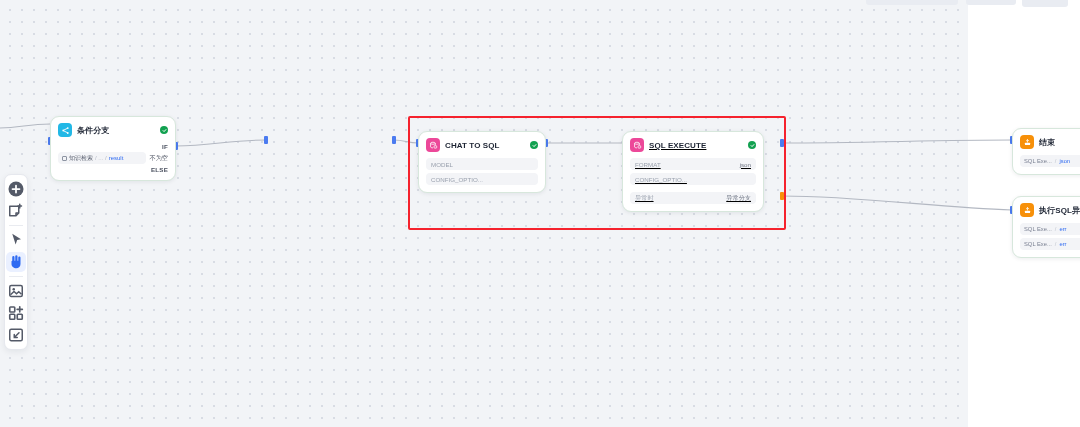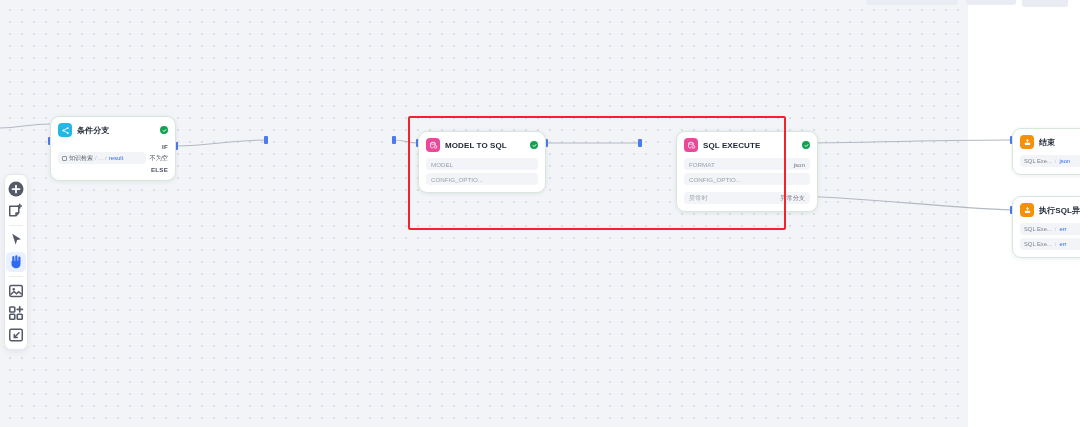--- a/index.html
+++ b/index.html
@@ -274,38 +274,38 @@
   <div class="node" style="left:418px; top:131px; width:128px;">
     <div class="node-head">
       <span class="node-icon ic-pink">
         <svg viewBox="0 0 16 16" fill="none" stroke="#fff" stroke-width="1.4">
           <ellipse cx="7" cy="4" rx="4.2" ry="1.8"></ellipse>
           <path d="M2.8 4v6.4c0 1 1.9 1.8 4.2 1.8"></path>
           <path d="M11.2 4v3.2"></path>
           <rect x="9" y="8.4" width="4.6" height="4.2" rx="1"></rect>
         </svg>
       </span>
-      <span class="node-title">MODEL TO SQL</span>
+      <span class="node-title">CHAT TO SQL</span>
       <span class="node-check">
         <svg viewBox="0 0 10 10" fill="none" stroke="#fff" stroke-width="2" stroke-linecap="round" stroke-linejoin="round">
           <path d="M2.2 5.2l1.9 1.9 3.7-3.9"></path>
         </svg>
       </span>
     </div>
     <div class="row">
       <span>MODEL</span>
       <span class="rv"></span>
     </div>
     <div class="row">
       <span>CONFIG_OPTIO...</span>
       <span class="rv"></span>
     </div>
   </div>
 
-  <div class="node" style="left:676px; top:131px; width:142px;">
+  <div class="node" style="left:622px; top:131px; width:142px;text-decoration:underline;">
     <div class="node-head">
       <span class="node-icon ic-pink">
         <svg viewBox="0 0 16 16" fill="none" stroke="#fff" stroke-width="1.4">
           <ellipse cx="7" cy="4" rx="4.2" ry="1.8"></ellipse>
           <path d="M2.8 4v6.4c0 1 1.9 1.8 4.2 1.8"></path>
           <path d="M11.2 4v3.2"></path>
           <rect x="9" y="8.4" width="4.6" height="4.2" rx="1"></rect>
         </svg>
       </span>
       <span class="node-title">SQL EXECUTE</span>

